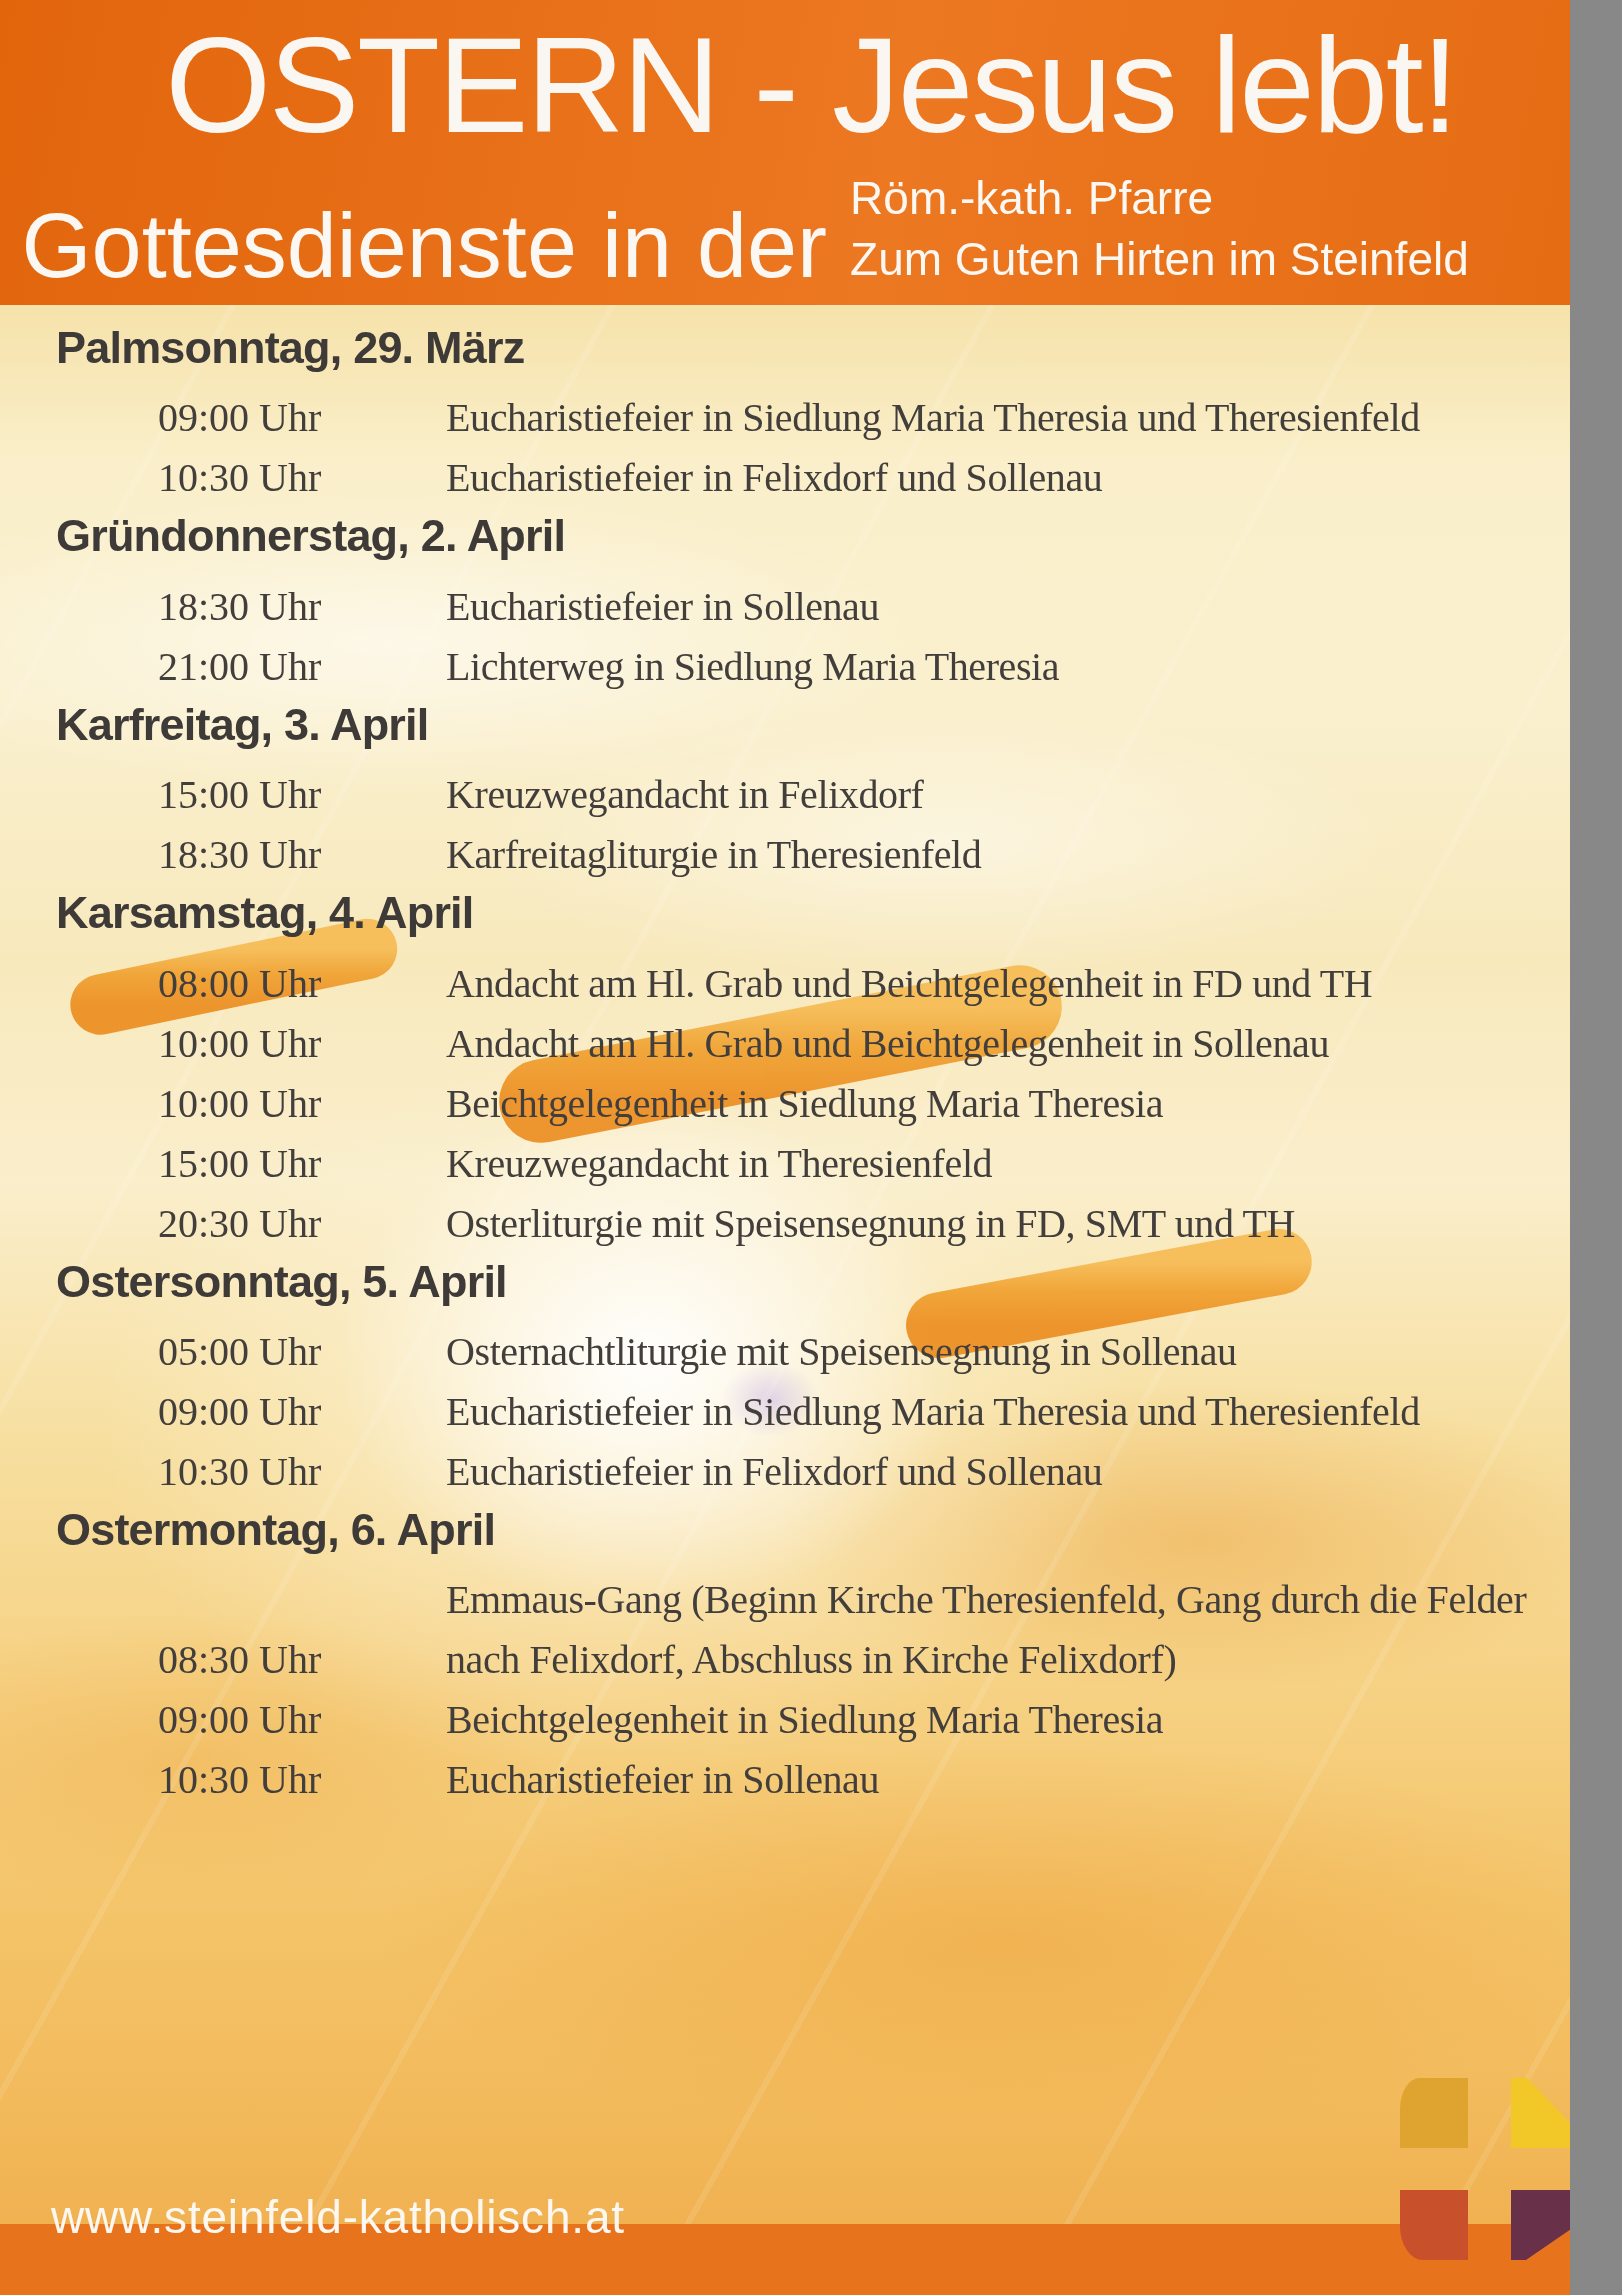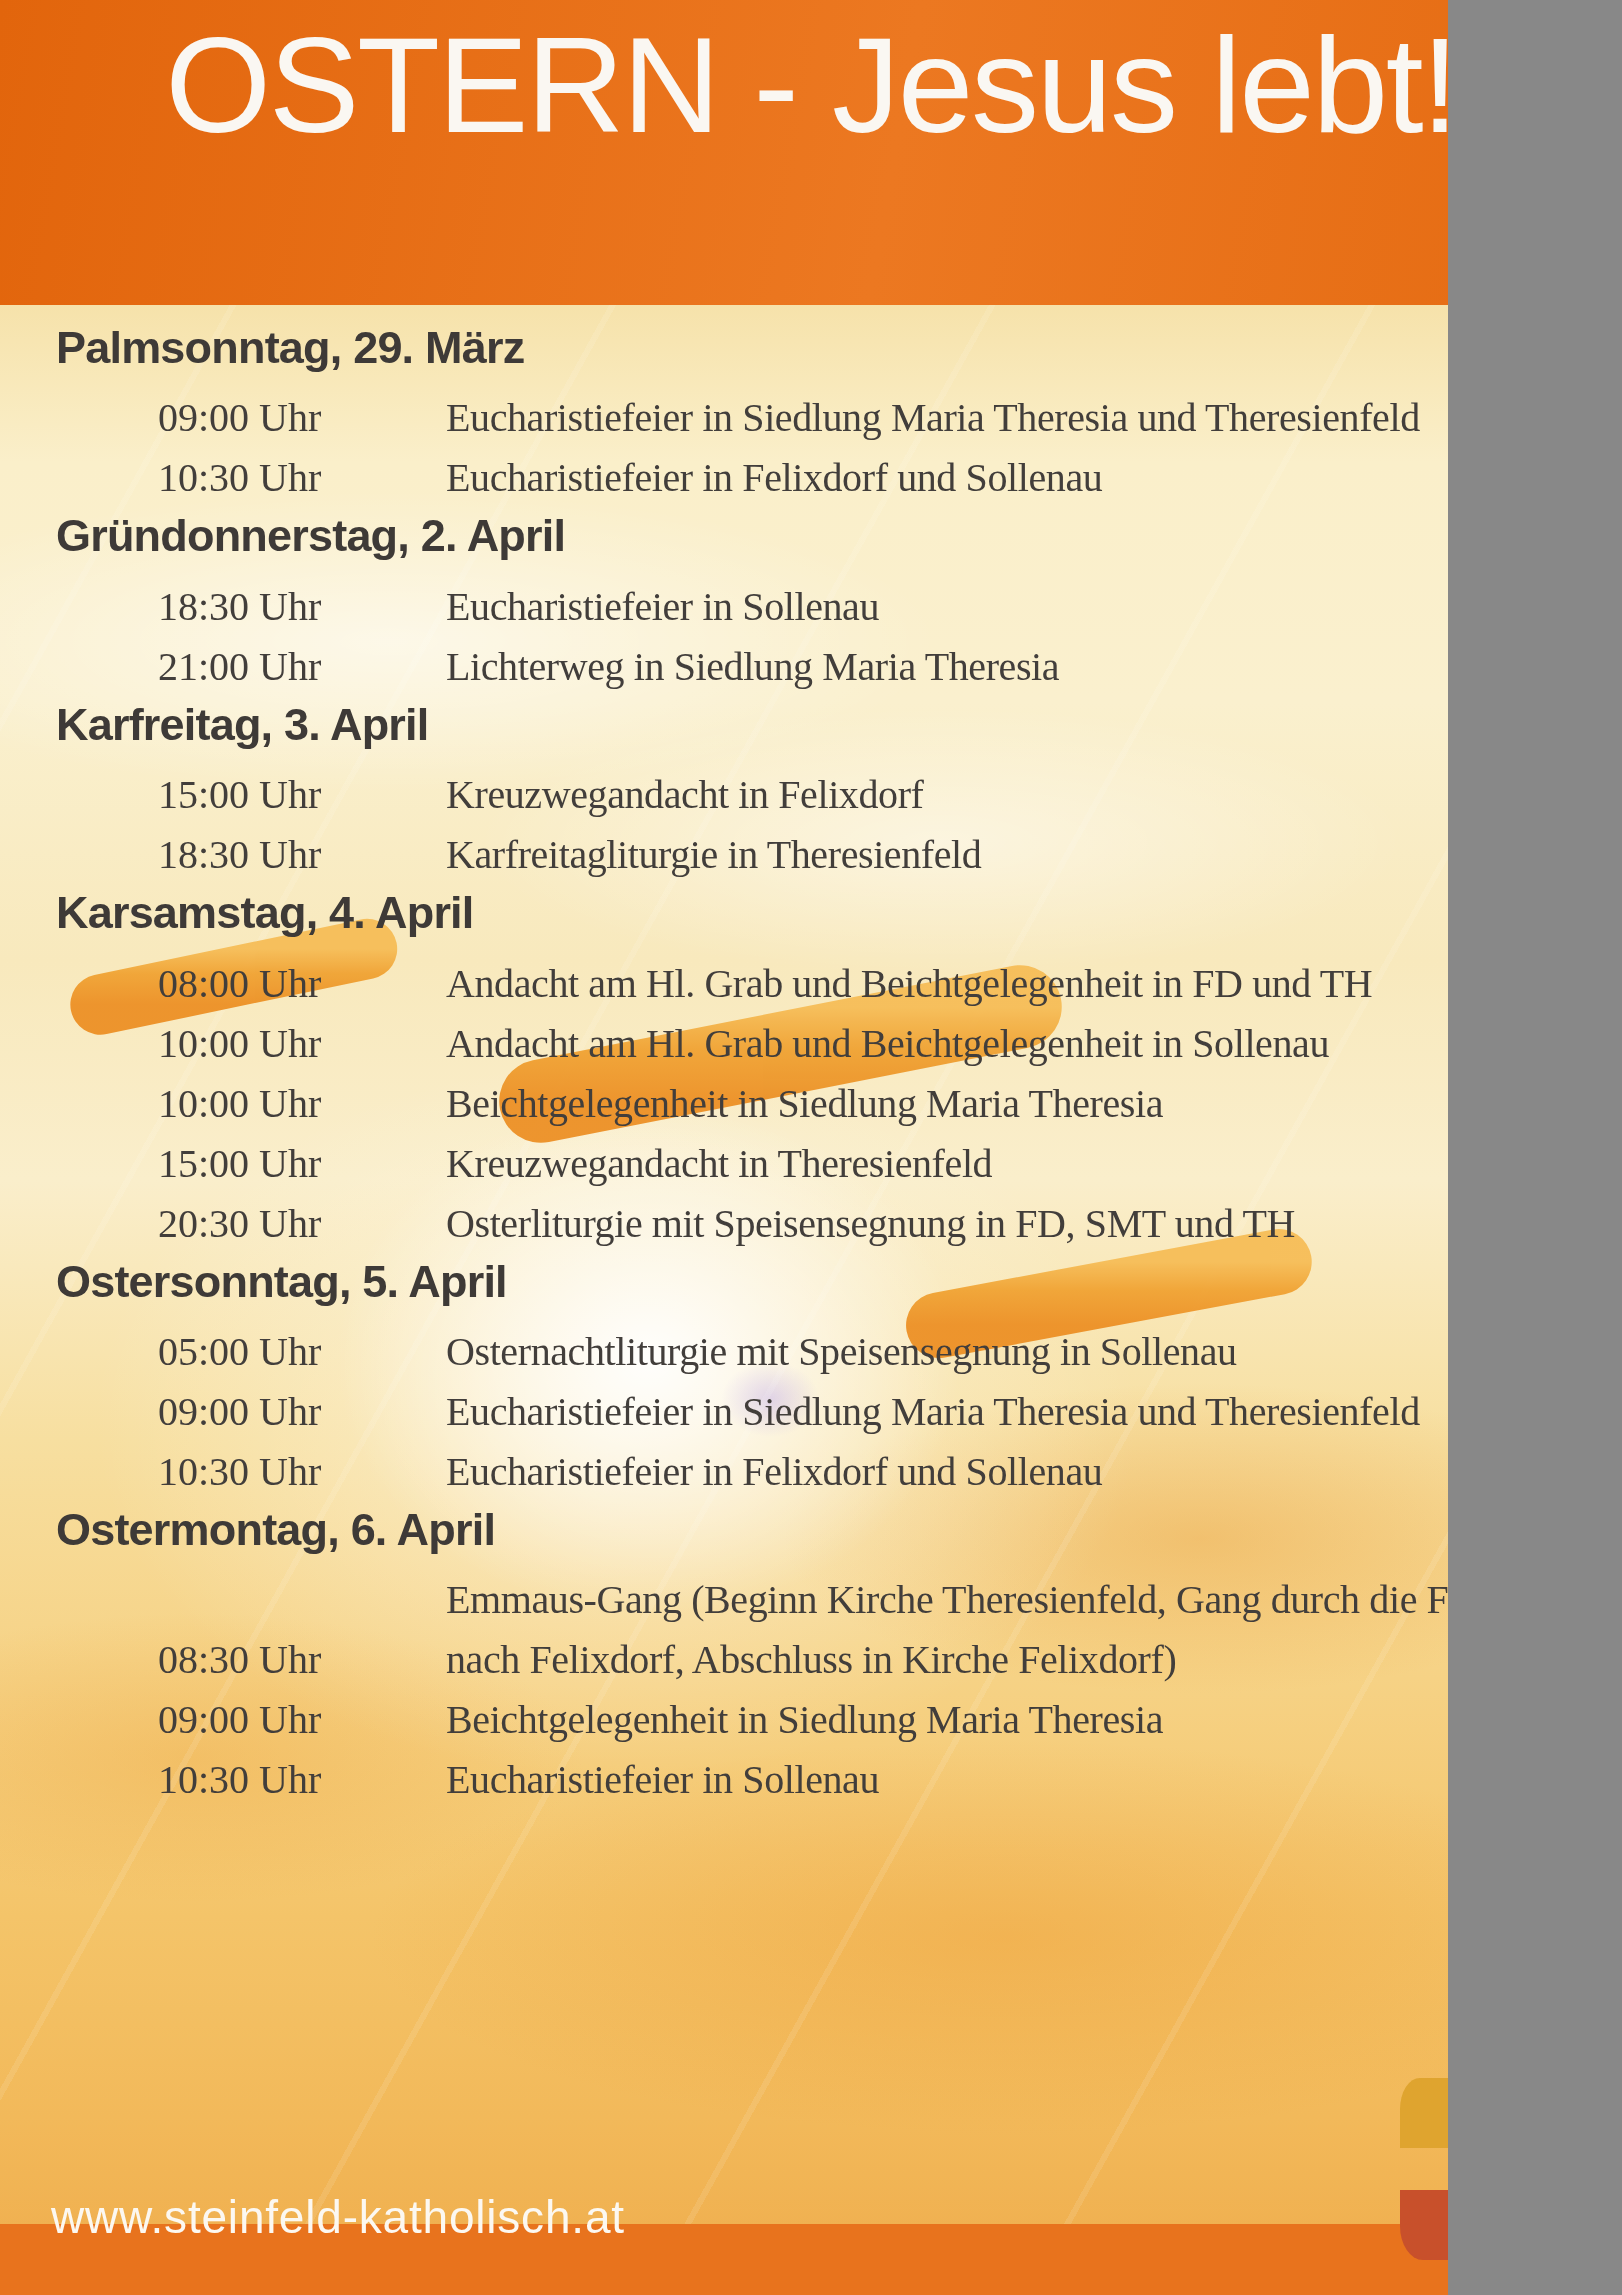--- a/index.html
+++ b/index.html
@@ -1,17 +1,17 @@
 <!DOCTYPE html>
 <html style="--header-background: #E8701A; --footer-background: #E8731D; --heading-text: #3E3A37; --body-text: #423E3B; --header-text: #FFFFFF; --cross-orange: #F0A133; --logo-amber: #DFA42F; --logo-yellow: #F2C828; --logo-red: #C8502B; --logo-plum: #693049;font-size:12.4px"><head>
 <meta charset="utf-8">
 <style>
   html,body{margin:0;padding:0;background:#888;}
   .poster{
-    position:relative;width:1448px;height:2295px;overflow:hidden;
+    position:relative;width:1570px;height:2295px;overflow:hidden;
     font-family:"Liberation Sans",sans-serif;
     background:#d946ef;
   }
   
   .sky{
     position:absolute;left:0;top:303px;width:1622px;height:1993px;
     background-image:
       repeating-linear-gradient(299deg, rgba(255,255,255,0) 0 185px, rgba(255,255,255,.10) 185px 191px, rgba(255,255,255,0) 191px 332px),
       radial-gradient(ellipse 70px 54px at 47.5% 55%, rgba(150,120,235,.28), rgba(150,120,235,0) 70%),
       radial-gradient(ellipse 433px 356px at 40% 53%, rgba(255,255,255,.95), rgba(255,255,255,0) 72%),
@@ -133,20 +133,27 @@
       <path d="M1760 76 Q 1752 10 1770 -40"></path>
       <path d="M1980 60 Q 1992 0 1978 -50"></path>
       <path d="M2050 56 Q 2042 -4 2056 -48"></path>
     </g>
   </svg>
 
   <div class="footer-band"></div>
 
   <header class="header">
     <div class="title">OSTERN - Jesus lebt!</div>
+    <div class="subtitle-row">
+      <div class="subtitle-left">Gottesdienste in der</div>
+      <div class="parish">
+        <span>Röm.-kath. Pfarre</span>
+        <span>Zum Guten Hirten im Steinfeld</span>
+      </div>
+    </div>
   </header>
 
   <main class="schedule">
       <section class="day-section">
         <h2 class="day-heading">Palmsonntag, 29. März</h2>
         <div class="event-row">
           <span class="event-time">09:00 Uhr</span>
           <span class="event-desc">Eucharistiefeier in Siedlung Maria Theresia und Theresienfeld</span>
         </div>
         <div class="event-row">

